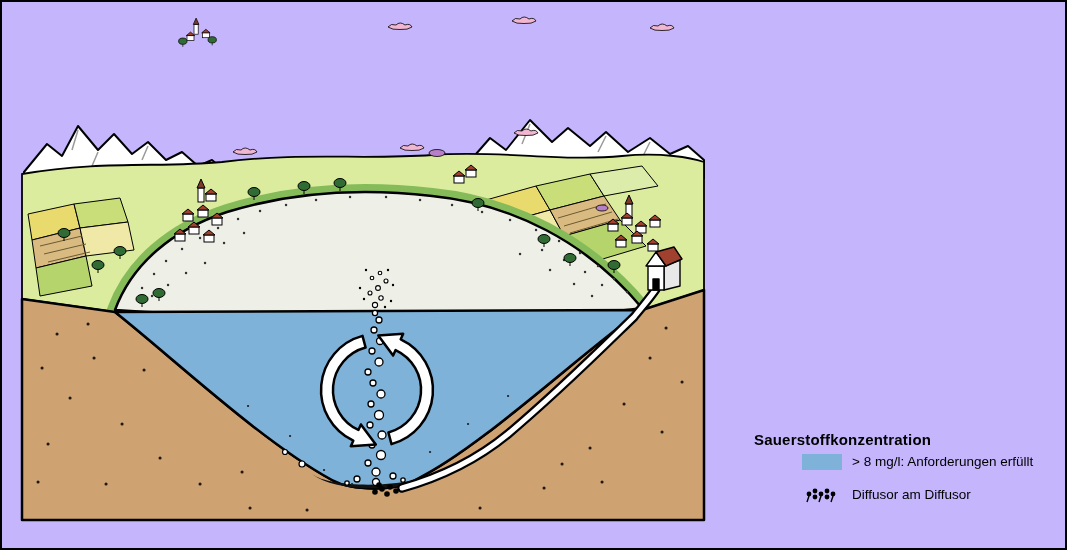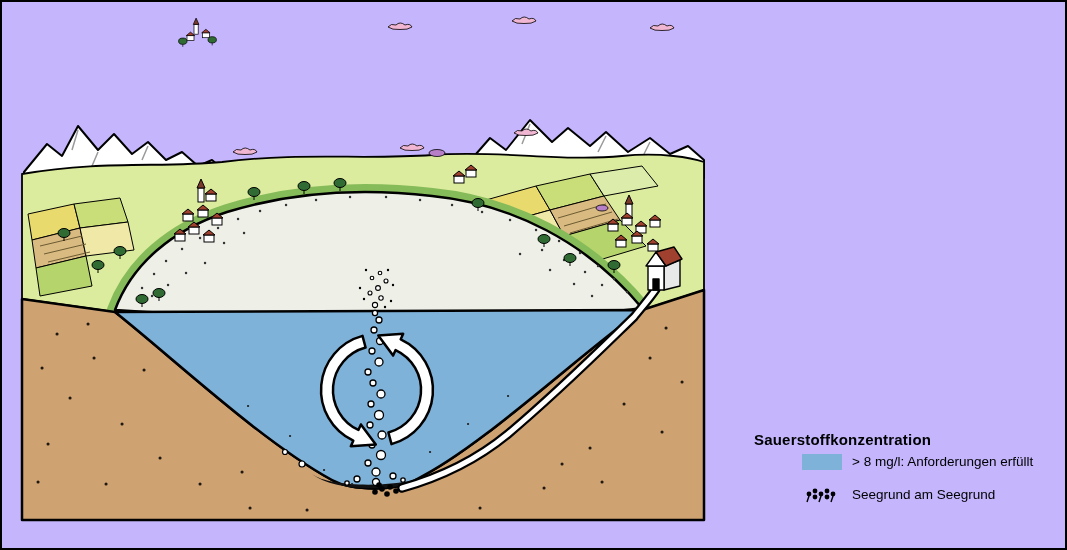--- a/index.html
+++ b/index.html
@@ -227,17 +227,17 @@
           <path d="M7,10 L5,16 M19,10 L17,16 M31,10 L29,16" stroke="#000" stroke-width="1.4" fill="none"></path>
           <circle cx="7" cy="8" r="2.4" fill="#000"></circle>
             <circle cx="13" cy="5" r="2.4" fill="#000"></circle>
           <circle cx="19" cy="8" r="2.4" fill="#000"></circle>
             <circle cx="13" cy="11" r="2.4" fill="#000"></circle>
           <circle cx="25" cy="5" r="2.4" fill="#000"></circle>
             <circle cx="25" cy="11" r="2.4" fill="#000"></circle>
           <circle cx="31" cy="8" r="2.4" fill="#000"></circle>
         </svg>
       </div>
-      <span>Seegrund am Seegrund</span>
+      <span>Diffusor am Diffusor</span>
     </div>
 
   </div>
 </div>
 
 </body></html>

